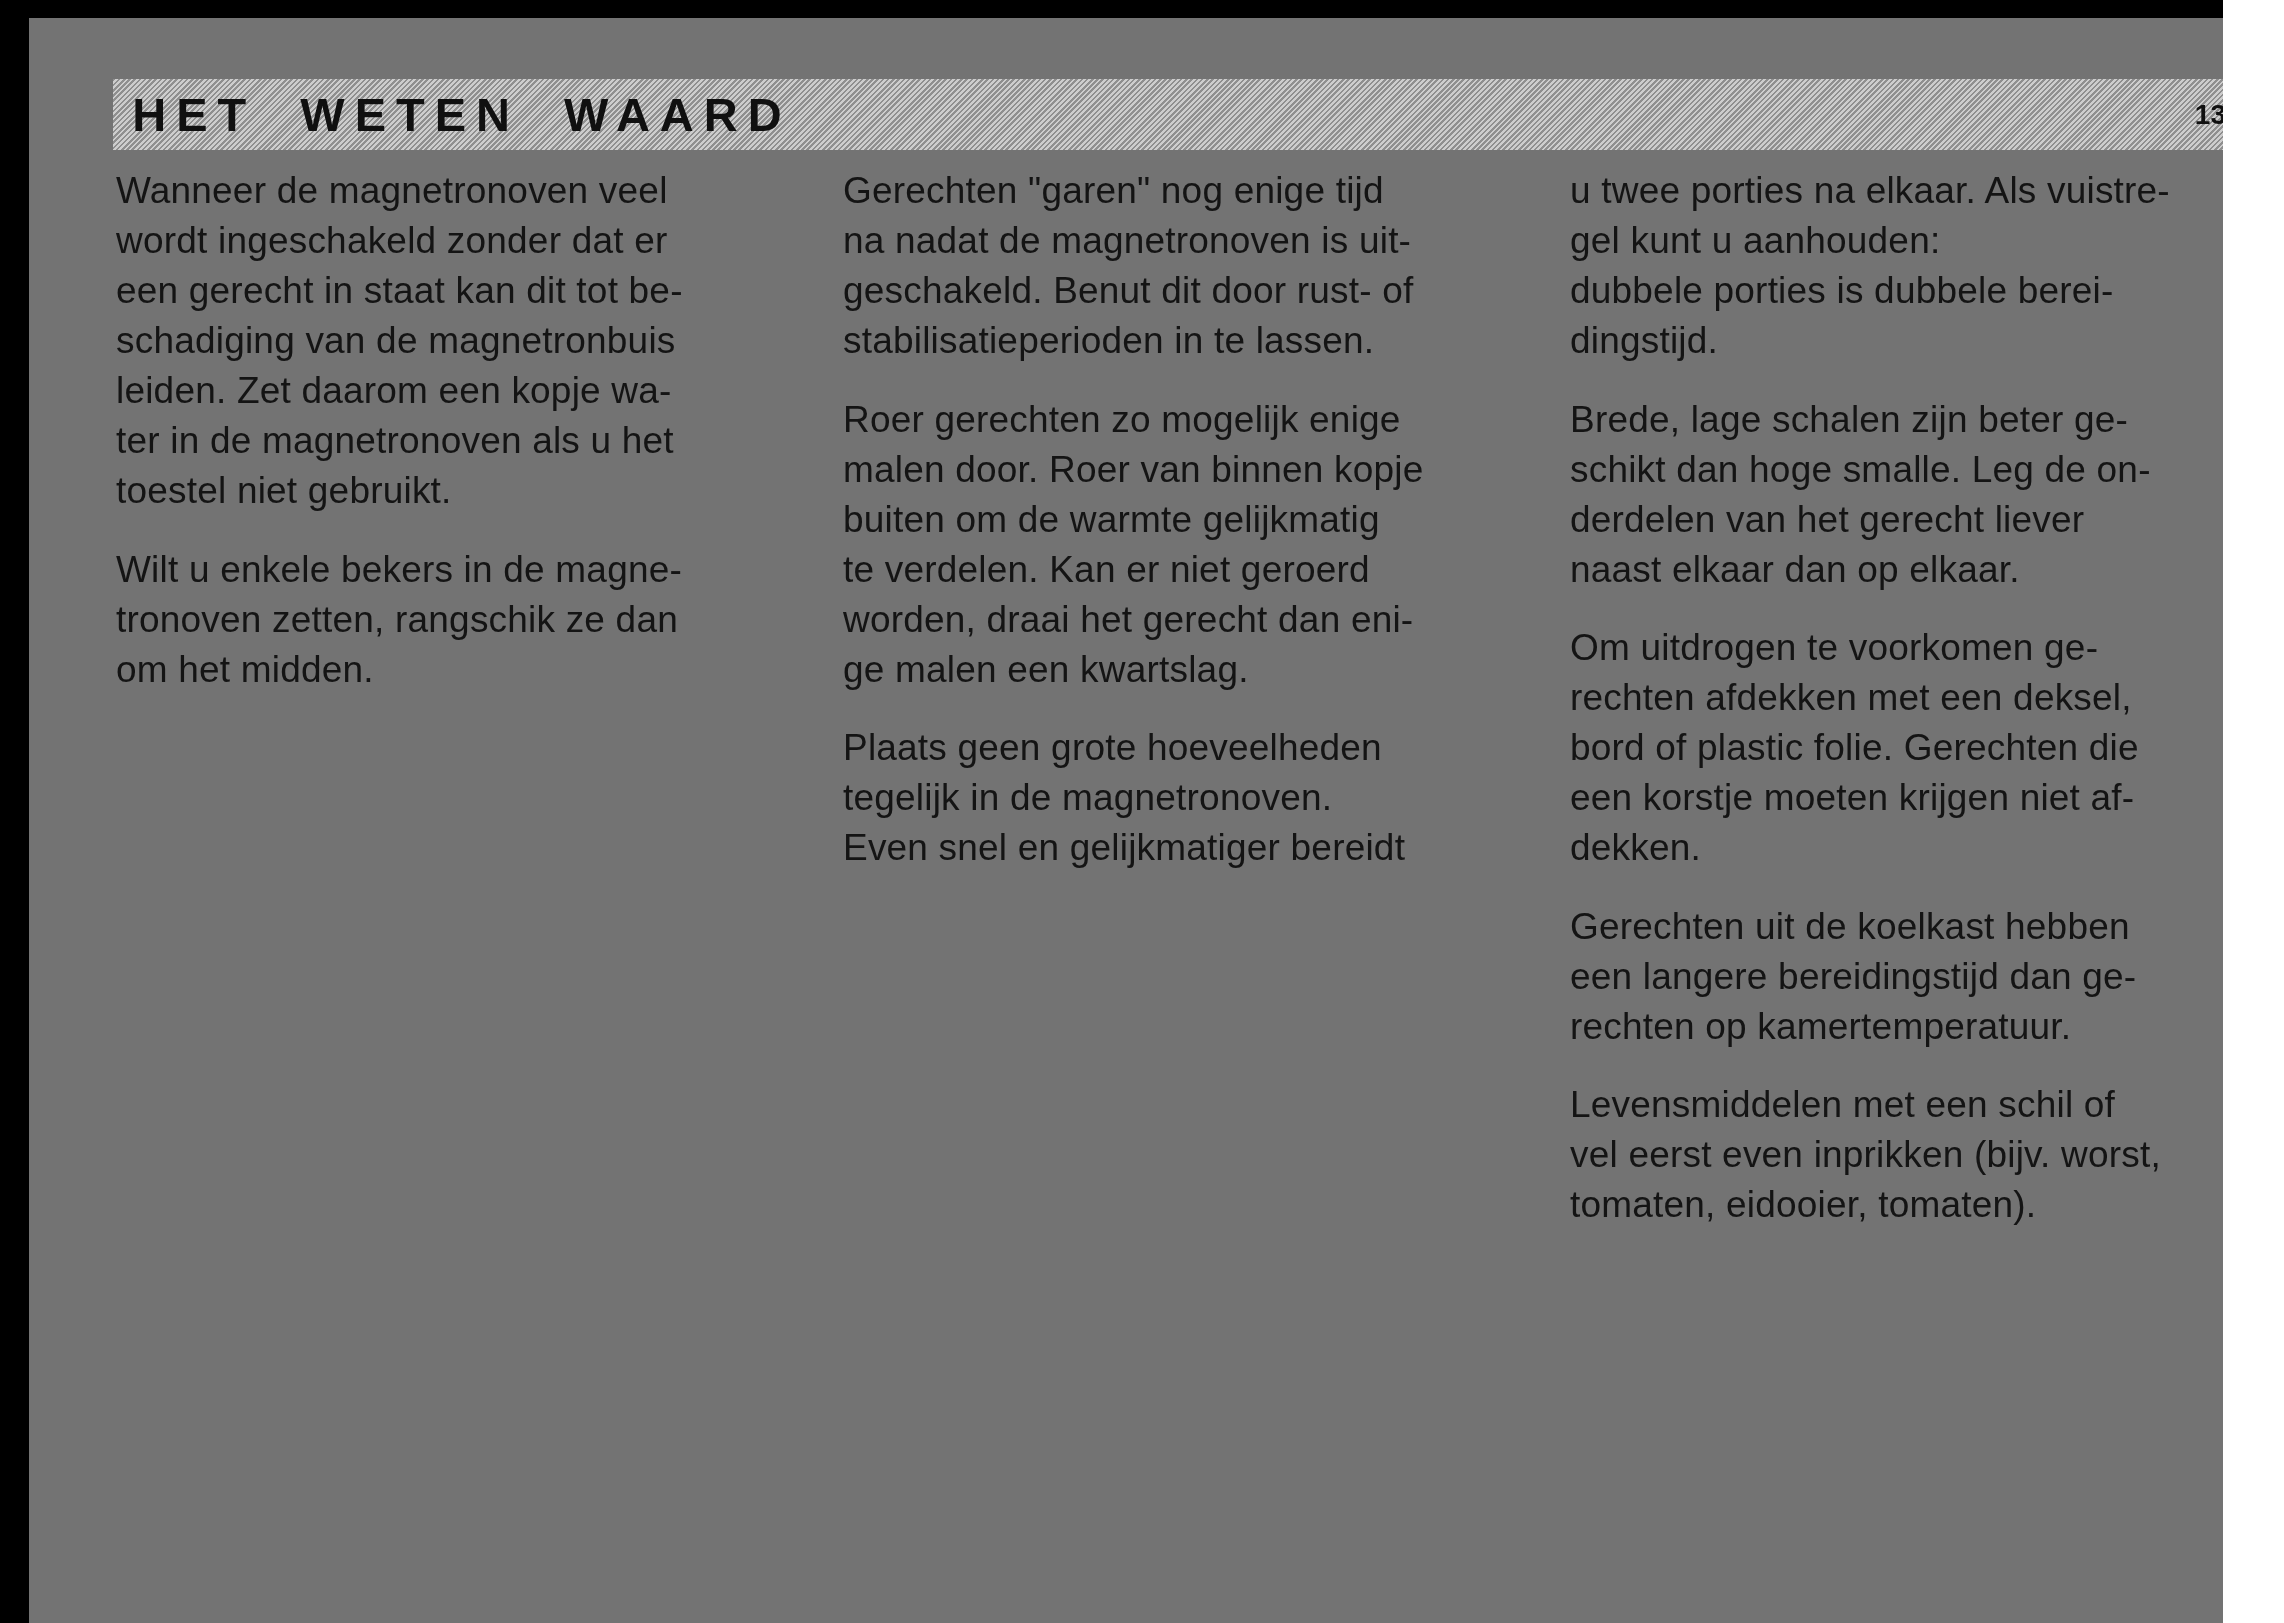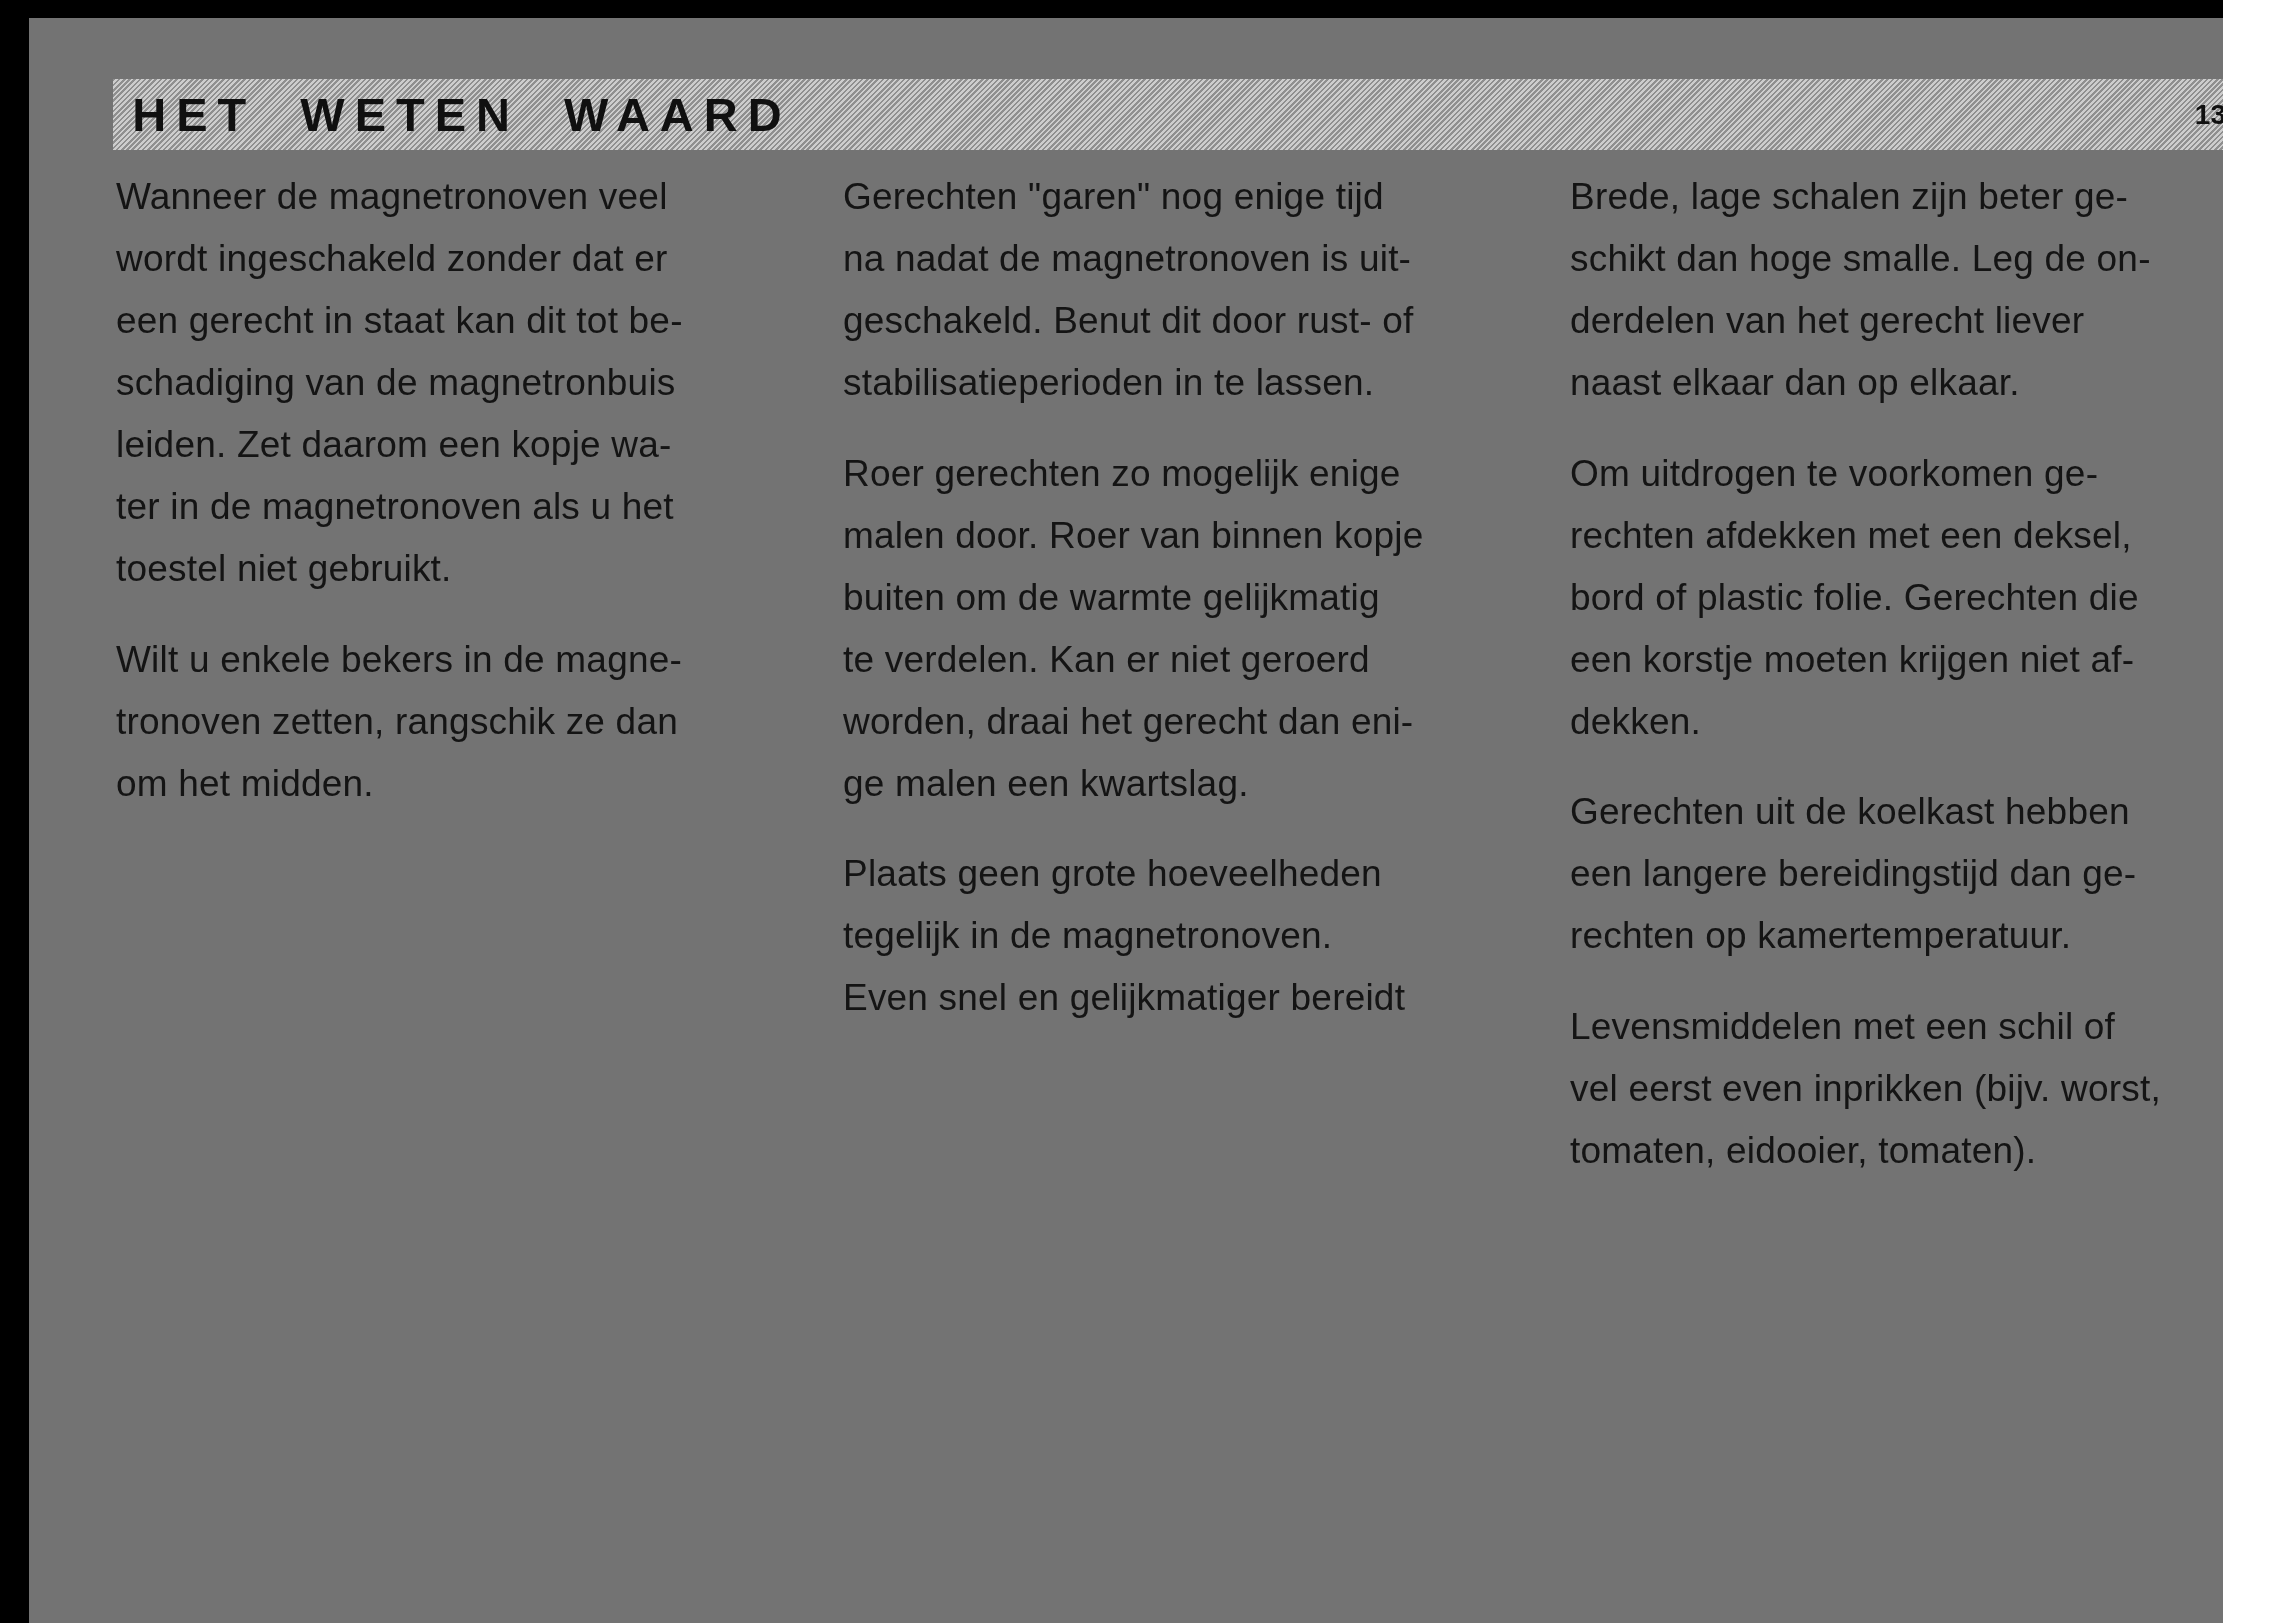--- a/index.html
+++ b/index.html
@@ -70,21 +70,21 @@
   }
   .col {
     width: 664px;
   }
   .col-3 {
     width: 684px;
   }
   .col p {
     margin: 0 0 28.5px 0;
     font-size: 37px;
-    line-height: 62px;
+    line-height: 50px;
     letter-spacing: 0.2px;
     white-space: pre;
     color: #141414;
   }
 </style>
 </head>
 <body>
 
 <div class="page">
 
@@ -121,20 +121,24 @@
 buiten om de warmte gelijkmatig
 te verdelen. Kan er niet geroerd
 worden, draai het gerecht dan eni-
 ge malen een kwartslag.</p>
       <p>Plaats geen grote hoeveelheden
 tegelijk in de magnetronoven.
 Even snel en gelijkmatiger bereidt</p>
     </div>
 
     <div class="col col-3">
+      <p>u twee porties na elkaar. Als vuistre-
+gel kunt u aanhouden:
+dubbele porties is dubbele berei-
+dingstijd.</p>
       <p>Brede, lage schalen zijn beter ge-
 schikt dan hoge smalle. Leg de on-
 derdelen van het gerecht liever
 naast elkaar dan op elkaar.</p>
       <p>Om uitdrogen te voorkomen ge-
 rechten afdekken met een deksel,
 bord of plastic folie. Gerechten die
 een korstje moeten krijgen niet af-
 dekken.</p>
       <p>Gerechten uit de koelkast hebben

